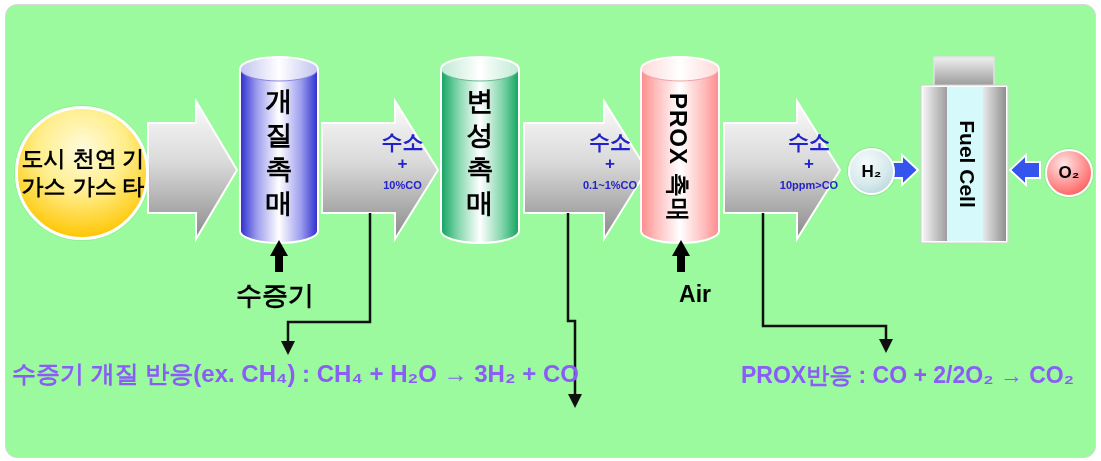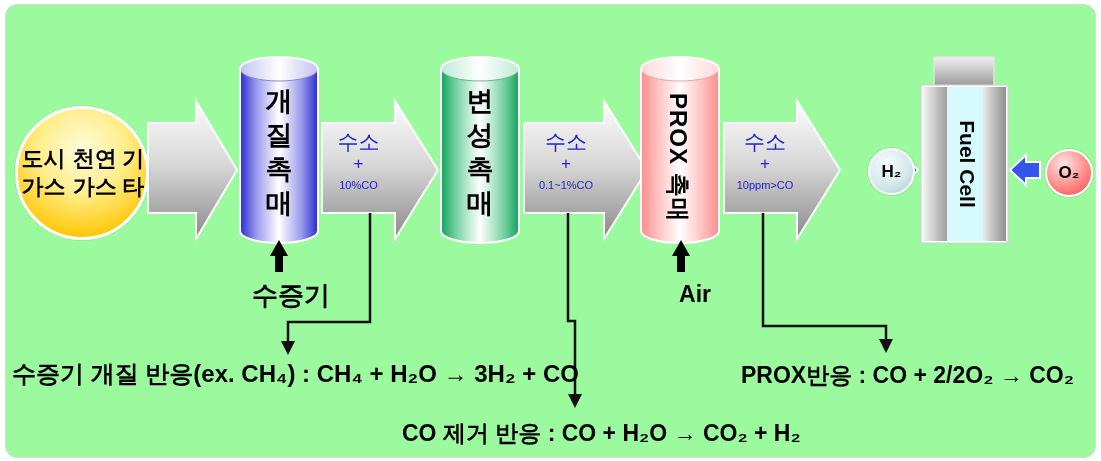--- a/index.html
+++ b/index.html
@@ -23,41 +23,41 @@
   .cyl-label{
     top:84px;width:78px;display:flex;flex-direction:column;align-items:center;
     font-size:27px;font-weight:600;line-height:34px;color:#000;
   }
   .prox-label{
     left:620px;top:139px;width:120px;height:28px;transform:rotate(90deg);
     text-align:center;font-size:24px;font-weight:600;color:#000;white-space:nowrap;letter-spacing:1px;
   }
   .flow-label{
     top:129px;display:flex;flex-direction:column;align-items:center;
-    color:#2222CC;font-weight:400;text-align:left;
+    color:#2222CC;font-weight:700;text-align:left;padding-left:44px;
   }
   .fl-top{font-size:21px;line-height:25px;}
   .fl-mid{font-size:17px;line-height:20px;}
   .fl-bottom{font-size:11px;line-height:22px;white-space:nowrap;}
-  .steam-label{left:252px;top:278px;width:78px;text-align:left;font-size:26px;font-weight:700;color:#000;}
+  .steam-label{left:236px;top:278px;width:78px;text-align:left;font-size:26px;font-weight:700;color:#000;}
   .air-label{left:651px;top:281px;width:60px;text-align:right;font-size:23px;font-weight:700;color:#000;}
   .bubble{
     border-radius:50%;display:flex;align-items:center;justify-content:center;
     font-size:17px;font-weight:700;color:#000;border:2px solid #fff;
     box-shadow:0 0 0 1px rgba(0,0,0,0.07);
   }
-  .h2-bubble{left:868px;top:148px;width:43px;height:43px;
+  .h2-bubble{left:848px;top:148px;width:43px;height:43px;
     background:radial-gradient(circle at 38% 30%,#F5FBFB 0%,#D6E9EC 55%,#A9CCD6 100%);}
   .o2-bubble{left:1045px;top:149px;width:44px;height:44px;
     background:radial-gradient(circle at 38% 30%,#FFE6E6 0%,#FF9C9C 45%,#FF4040 100%);}
   .fc-label{
     left:916px;top:151px;width:99px;height:26px;transform:rotate(90deg);
     text-align:center;font-size:21px;font-weight:700;color:#000;white-space:nowrap;
   }
-  .eq{position:absolute;font-weight:700;color:#000000;white-space:nowrap;}
+  .eq{position:absolute;font-weight:700;color:#8b5cf6;white-space:nowrap;}
   .eq-reforming{left:12px;top:358px;font-size:24px;}
   .eq-co{left:402px;top:418px;font-size:23px;}
   .eq-prox{left:741px;top:360px;font-size:23px;}
 </style>
 </head>
 <body>
 
 <div class="stage">
   <div class="panel"></div>
 
@@ -231,15 +231,14 @@
 
   <div class="abs steam-label">수증기</div>
   <div class="abs air-label">Air</div>
 
   <div class="abs bubble h2-bubble">H₂</div>
   <div class="abs bubble o2-bubble">O₂</div>
 
   <div class="abs fc-label">Fuel Cell</div>
 
   <div class="eq eq-reforming">수증기 개질 반응(ex. CH₄) : CH₄ + H₂O → 3H₂ + CO</div>
-  <div class="eq eq-co">CO 제거 반응 : CO + H₂O → CO₂ + H₂</div>
   <div class="eq eq-prox">PROX반응 : CO + 2/2O₂ → CO₂</div>
 </div>
 
 </body></html>

